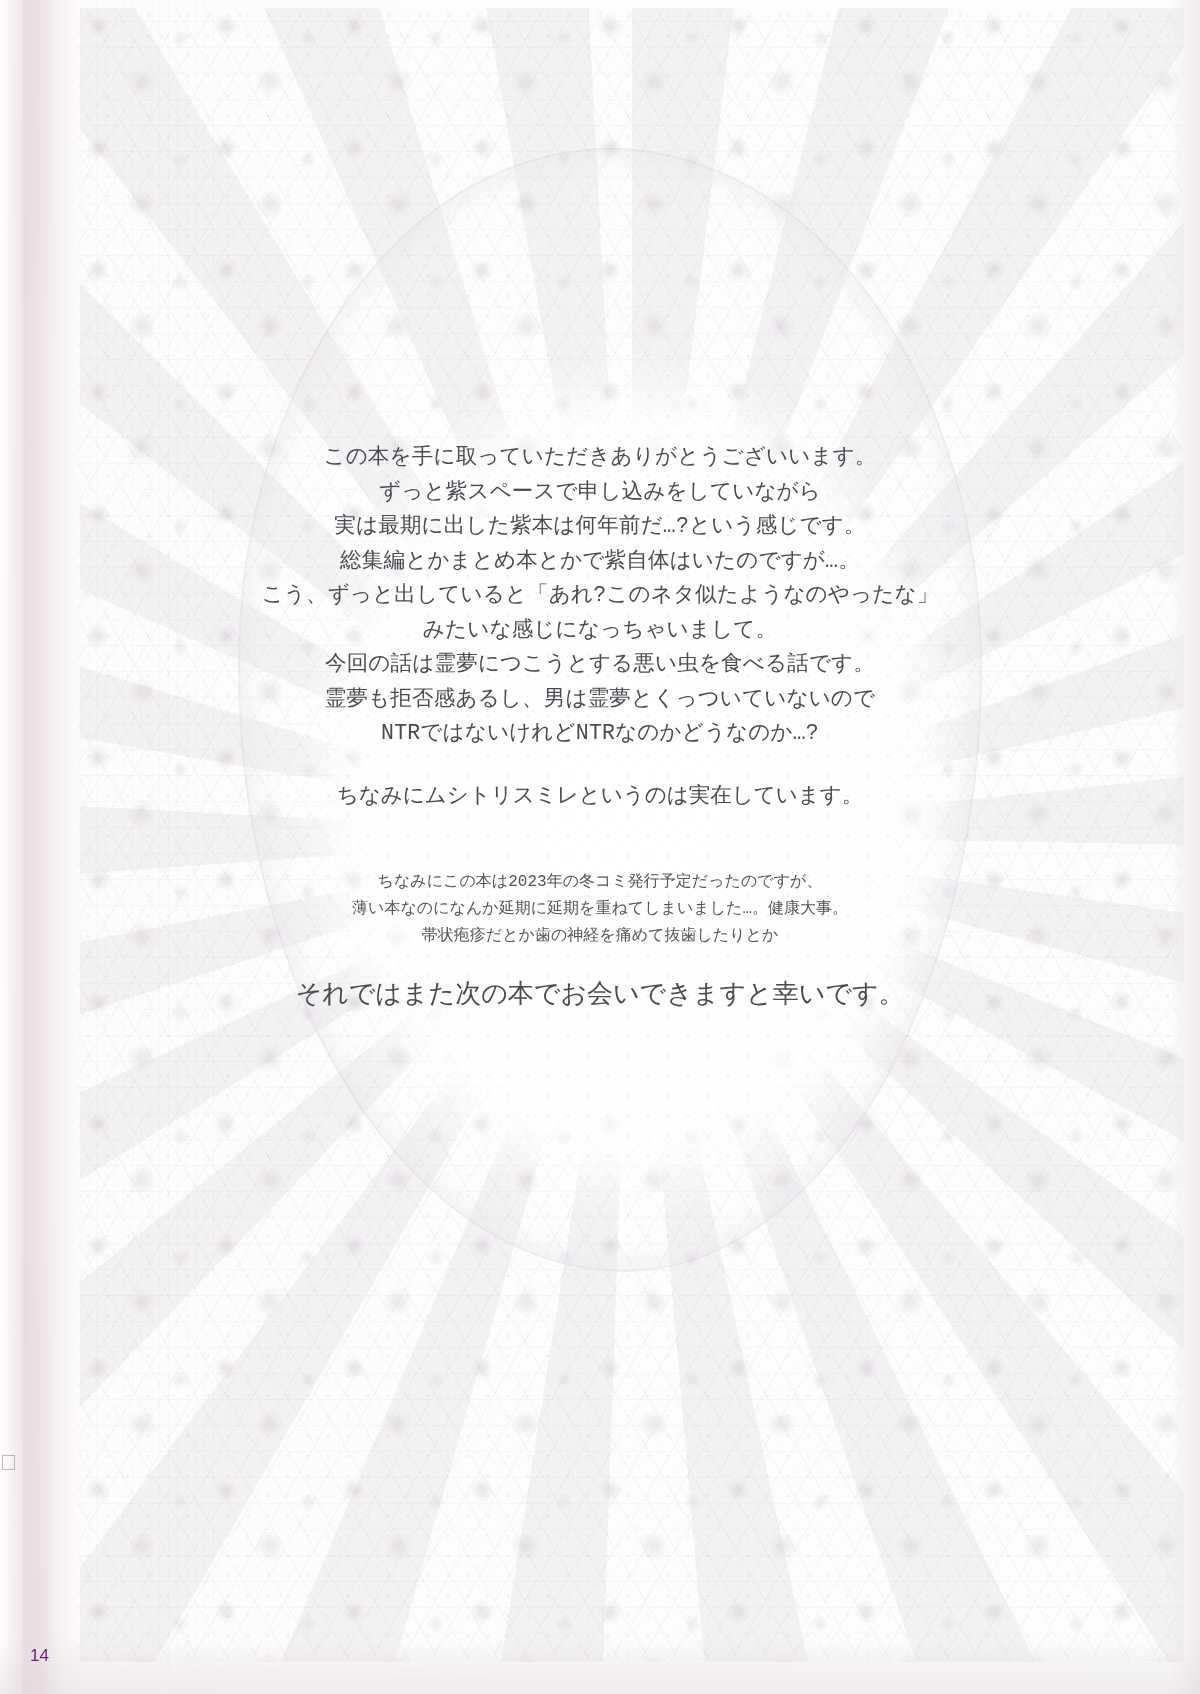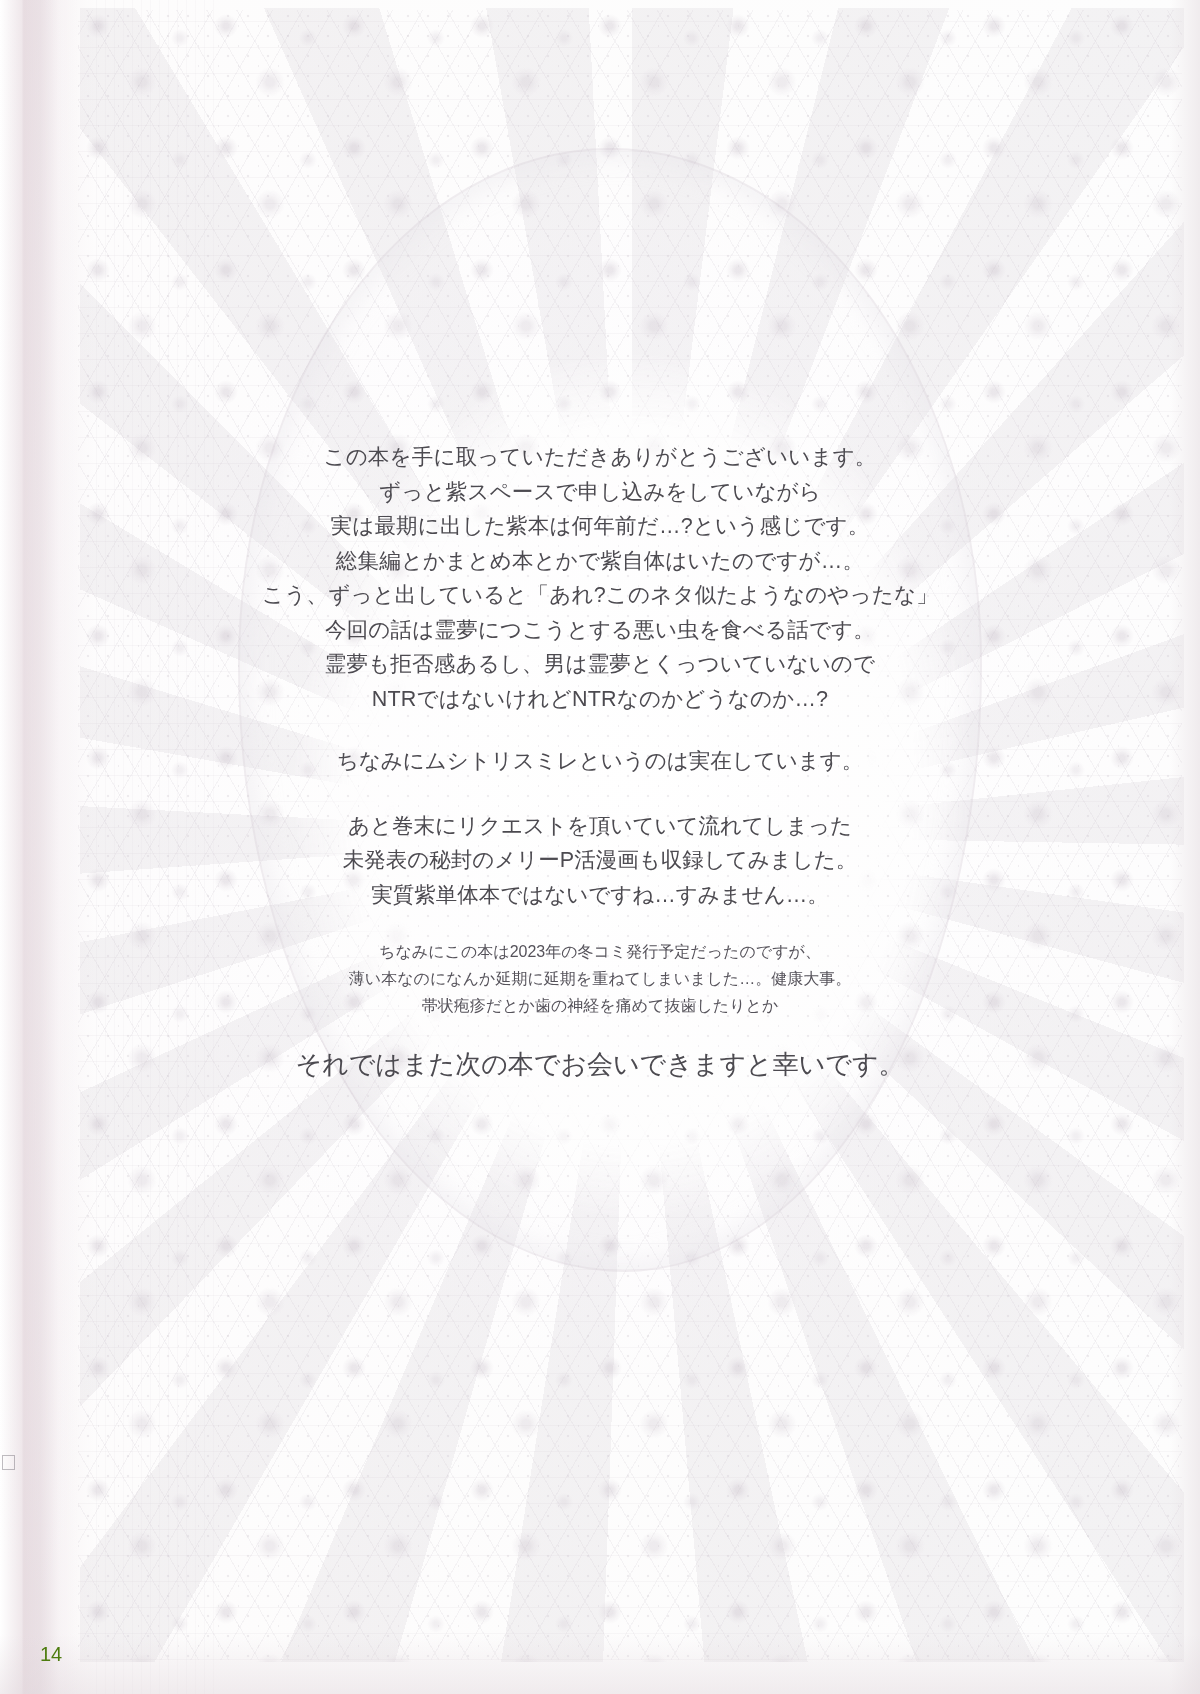--- a/index.html
+++ b/index.html
@@ -120,20 +120,21 @@
   
   .afterword {
     position: absolute;
     left: 0; right: 0;
     top: 440px;
     text-align: center;
     color: #4c4a50;
   }
   .afterword p {
     margin: 0;
+    font-family: Liberation Mono, monospace;
   }
   .blk {
     margin: 0 auto;
   }
   .line {
     display: block;
     white-space: pre;
   }
   .size-main .line {
     font-size: 21.5px;
@@ -155,24 +156,24 @@
   .gap-4 { height: 28px; }
 
   .sign .line {
     font-size: 26px;
     line-height: 35px;
   }
 
   
   .page-number {
     position: absolute;
-    left: 40px;
+    left: 30px;
     bottom: 28px;
-    font-size: 20px;
-    color: #4d7c0f;
+    font-size: 17px;
+    color: #701a75;
     font-family: "Liberation Sans", sans-serif;
   }
   .corner-mark {
     position: absolute;
     left: 2px;
     top: 1455px;
     width: 11px;
     height: 13px;
     border: 1px solid rgba(90,86,95,0.55);
     opacity: 0.7;
@@ -200,38 +201,34 @@
   <div class="edge-shadow-bottom"></div>
 
   <div class="afterword">
 
     <p class="blk size-main">
       <span class="line">この本を手に取っていただきありがとうございいます。</span>
       <span class="line">ずっと紫スペースで申し込みをしていながら</span>
       <span class="line">実は最期に出した紫本は何年前だ…?という感じです。</span>
       <span class="line">総集編とかまとめ本とかで紫自体はいたのですが…。</span>
       <span class="line">こう、ずっと出していると「あれ?このネタ似たようなのやったな」</span>
+      <span class="line">みたいな感じになっちゃいまして。</span>
       <span class="line">今回の話は霊夢につこうとする悪い虫を食べる話です。</span>
       <span class="line">霊夢も拒否感あるし、男は霊夢とくっついていないので</span>
       <span class="line">NTRではないけれどNTRなのかどうなのか…?</span>
     </p>
 
     <div class="gap-1"></div>
 
     <p class="blk size-main2">
       <span class="line">ちなみにムシトリスミレというのは実在しています。</span>
     </p>
 
     <div class="gap-2"></div>
 
-    <p class="blk size-main2">
-      <span class="line">あと巻末にリクエストを頂いていて流れてしまった</span>
-      <span class="line">未発表の秘封のメリーP活漫画も収録してみました。</span>
-      <span class="line">実質紫単体本ではないですね…すみません…。</span>
-    </p>
 
     <div class="gap-3"></div>
 
     <p class="blk size-small">
       <span class="line">ちなみにこの本は2023年の冬コミ発行予定だったのですが、</span>
       <span class="line">薄い本なのになんか延期に延期を重ねてしまいました…。健康大事。</span>
       <span class="line">帯状疱疹だとか歯の神経を痛めて抜歯したりとか</span>
     </p>
 
     <div class="gap-4"></div>

